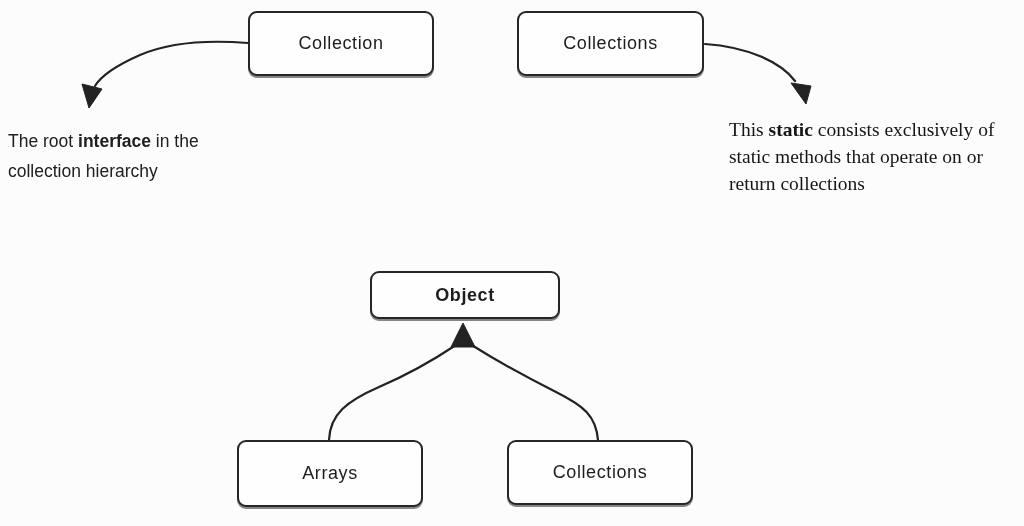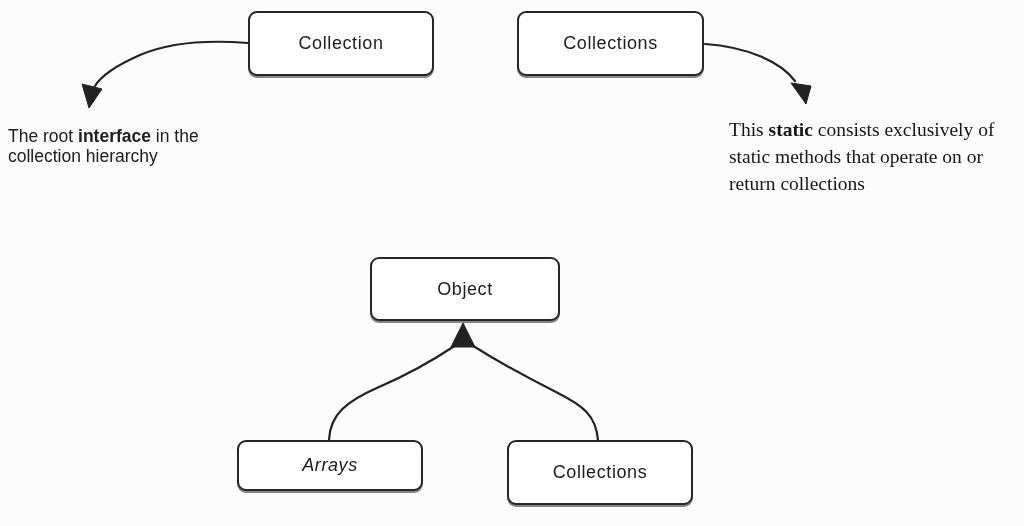--- a/index.html
+++ b/index.html
@@ -53,35 +53,35 @@
   }
   .note {
     position: absolute;
     color: #1a1a1a;
   }
   .note b { font-weight: bold; }
   .note-sans {
     left: 8px; top: 126px; width: 246px;
     font-family: "Liberation Sans", sans-serif;
     font-size: 17.5px;
-    line-height: 20px;
+    line-height: 30px;
     color: #202020;
   }
   .note-serif {
     left: 729px; top: 116px; width: 304px;
     font-family: "Liberation Serif", serif;
     font-size: 19.5px;
     line-height: 27px;
     color: #161616;
   }
   
   .box-collection       { left: 248px; top: 11px;  width: 186px; height: 65px; }
   .box-collections-top  { left: 517px; top: 11px;  width: 187px; height: 65px; }
-  .box-object           { left: 370px; top: 257px; width: 190px; height: 64px; }
-  .box-arrays           { left: 237px; top: 440px; width: 186px; height: 51px; font-style: italic; }
+  .box-object           { left: 370px; top: 271px; width: 190px; height: 48px; font-weight: bold; }
+  .box-arrays           { left: 237px; top: 440px; width: 186px; height: 67px; }
   .box-collections-bot  { left: 507px; top: 440px; width: 186px; height: 65px; }
 </style>
 </head>
 <body>
 
 <div class="canvas">
 
   <svg class="arrows-layer" viewBox="0 0 1024 526">
 
     <path d="M 248 43 C 210 40, 170 42, 140 55 C 115 66, 101 76, 95 86"></path>

